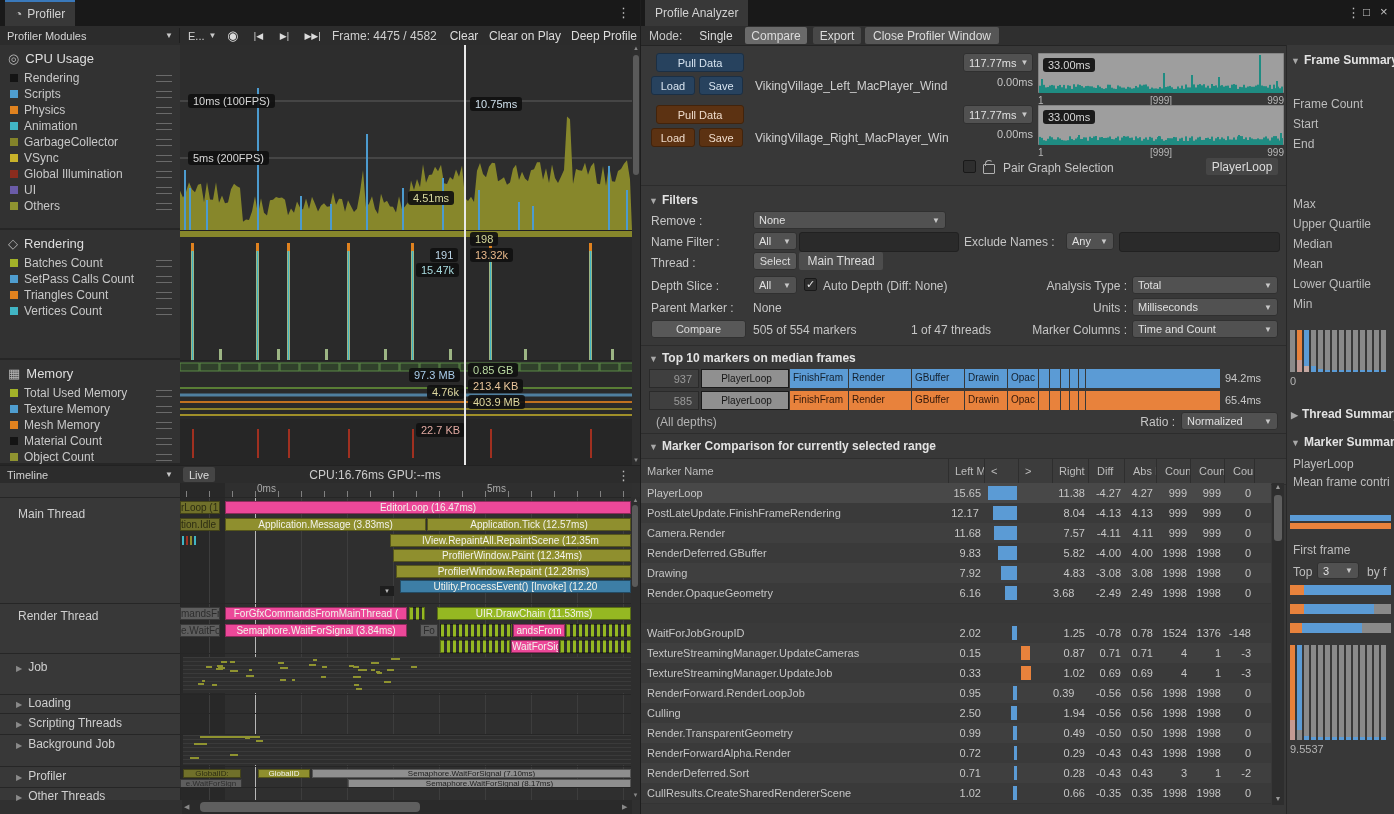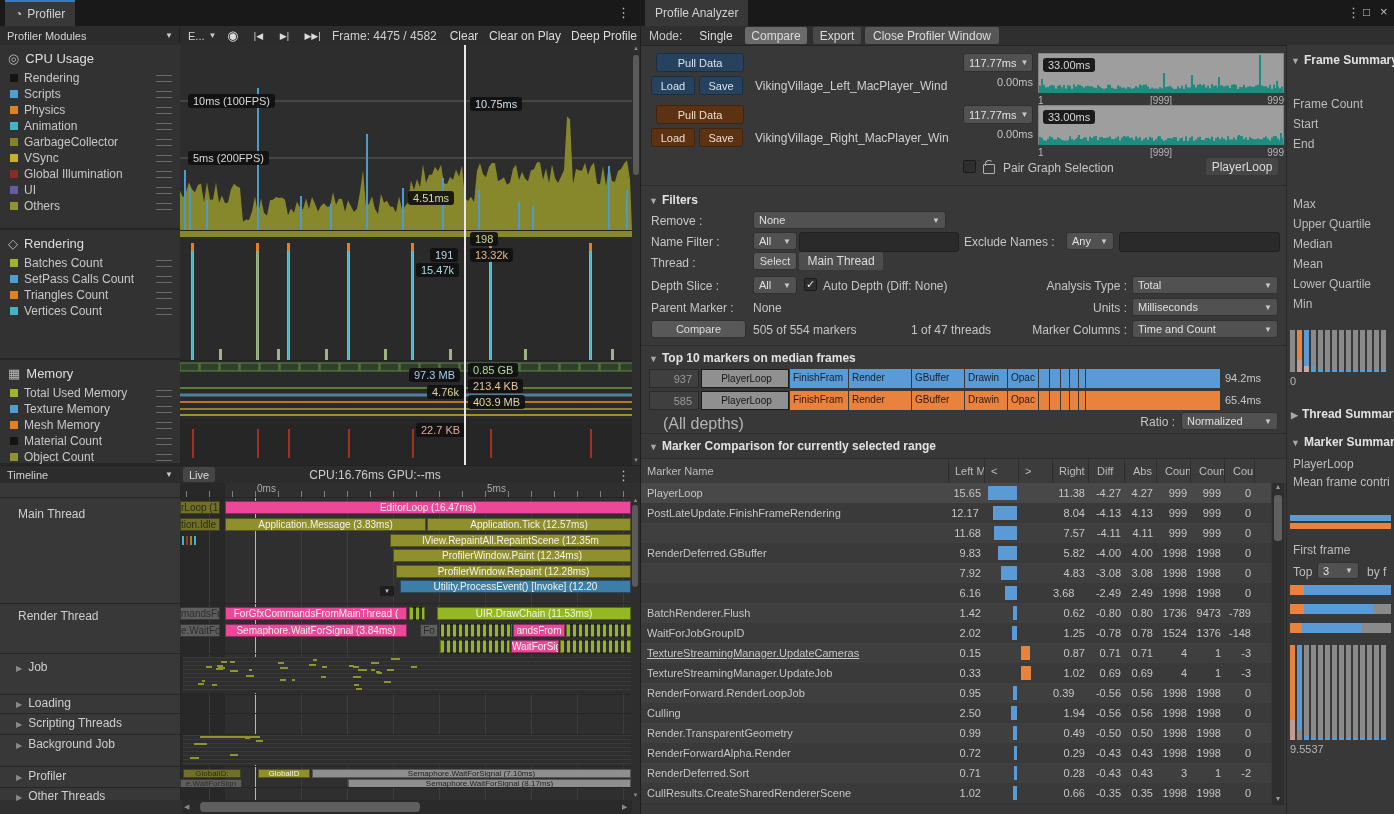--- a/index.html
+++ b/index.html
@@ -850,21 +850,21 @@
             <div style="width: 30px; height: 19px; margin-right: 1px; box-sizing: border-box; overflow: hidden; font-size: 10px; line-height: 18px; padding-left: 3px; white-space: nowrap; background: rgb(232, 130, 60); color: rgb(50, 24, 10);">Opac</div>
             <div style="width: 10px; height: 19px; margin-right: 1px; box-sizing: border-box; overflow: hidden; font-size: 10px; line-height: 18px; padding-left: 3px; white-space: nowrap; background: rgb(232, 130, 60); color: rgb(50, 24, 10);"></div>
             <div style="width: 10px; height: 19px; margin-right: 1px; box-sizing: border-box; overflow: hidden; font-size: 10px; line-height: 18px; padding-left: 3px; white-space: nowrap; background: rgb(232, 130, 60); color: rgb(50, 24, 10);"></div>
             <div style="width: 8px; height: 19px; margin-right: 1px; box-sizing: border-box; overflow: hidden; font-size: 10px; line-height: 18px; padding-left: 3px; white-space: nowrap; background: rgb(232, 130, 60); color: rgb(50, 24, 10);"></div>
             <div style="width: 8px; height: 19px; margin-right: 1px; box-sizing: border-box; overflow: hidden; font-size: 10px; line-height: 18px; padding-left: 3px; white-space: nowrap; background: rgb(232, 130, 60); color: rgb(50, 24, 10);"></div>
             <div style="width: 6px; height: 19px; margin-right: 1px; box-sizing: border-box; overflow: hidden; font-size: 10px; line-height: 18px; padding-left: 3px; white-space: nowrap; background: rgb(232, 130, 60); color: rgb(50, 24, 10);"></div>
             <div style="flex: 1 1 0%; height: 19px; background: rgb(232, 130, 60);"></div>
           </div>
           <div style="position: absolute; left: 584px; top: 25px; font-size: 11px; color: rgb(200, 200, 200);">65.4ms</div>
         </div>
-      <div class="abs" style="left:22px;top:370px;font-size:16px;color:#b4b4b4">(All depths)</div>
+      <div class="abs" style="left:15px;top:370px;font-size:12px;color:#b4b4b4">(All depths)</div>
       <div class="abs" style="left:448px;top:370px;width:86px;text-align:right;font-size:12px;color:#c6c6c6">Ratio :</div>
       <div class="dd abs" style="left:540px;top:367px;width:97px;height:18px">
         <span>Normalized</span>
           <span class="arr">▼</span>
       </div>
 
       <div class="abs" style="left:0;top:388px;width:645px;height:1px;background:#2c2c2c"></div>
 
       <div class="sechead" style="left:8px;top:394px"><span class="tri">▼</span><span>Marker Comparison for currently selected range</span></div>
       <div id="mtable" class="abs" style="left:0;top:413px;width:645px;height:350px">
@@ -900,20 +900,21 @@
               <div style="position: absolute; right: 2px; top: 3px; width: 24px; height: 14px; background: rgb(91, 155, 213);"></div>
             </div>
             <div class="cell" style="left: 412px; width: 36px; text-align: right; padding-right: 4px; box-sizing: border-box;">8.04</div>
             <div class="cell" style="left: 450px; width: 34px; text-align: right; padding-right: 4px; box-sizing: border-box;">-4.13</div>
             <div class="cell" style="left: 486px; width: 30px; text-align: right; padding-right: 4px; box-sizing: border-box;">4.13</div>
             <div class="cell" style="left: 518px; width: 32px; text-align: right; padding-right: 4px; box-sizing: border-box;">999</div>
             <div class="cell" style="left: 552px; width: 32px; text-align: right; padding-right: 4px; box-sizing: border-box;">999</div>
             <div class="cell" style="left: 586px; width: 28px; text-align: right; padding-right: 4px; box-sizing: border-box;">0</div>
           </div>
           <div style="position: absolute; left: 0px; top: 65px; width: 630px; height: 20px; background: rgb(63, 63, 63); border-bottom: 1px solid rgb(52, 52, 52);">
+            <div class="cell" style="left: 0px; width: 308px; text-align: left; padding-left: 6px; box-sizing: border-box;">Camera.Render</div>
             <div class="cell" style="left: 308px; width: 36px; text-align: right; padding-right: 4px; box-sizing: border-box;">11.68</div>
             <div class="cell" style="left: 344px; width: 34px; position: absolute;">
               <div style="position: absolute; right: 2px; top: 3px; width: 23px; height: 14px; background: rgb(91, 155, 213);"></div>
             </div>
             <div class="cell" style="left: 412px; width: 36px; text-align: right; padding-right: 4px; box-sizing: border-box;">7.57</div>
             <div class="cell" style="left: 450px; width: 34px; text-align: right; padding-right: 4px; box-sizing: border-box;">-4.11</div>
             <div class="cell" style="left: 486px; width: 30px; text-align: right; padding-right: 4px; box-sizing: border-box;">4.11</div>
             <div class="cell" style="left: 518px; width: 32px; text-align: right; padding-right: 4px; box-sizing: border-box;">999</div>
             <div class="cell" style="left: 552px; width: 32px; text-align: right; padding-right: 4px; box-sizing: border-box;">999</div>
             <div class="cell" style="left: 586px; width: 28px; text-align: right; padding-right: 4px; box-sizing: border-box;">0</div>
@@ -925,71 +926,60 @@
               <div style="position: absolute; right: 2px; top: 3px; width: 19px; height: 14px; background: rgb(91, 155, 213);"></div>
             </div>
             <div class="cell" style="left: 412px; width: 36px; text-align: right; padding-right: 4px; box-sizing: border-box;">5.82</div>
             <div class="cell" style="left: 450px; width: 34px; text-align: right; padding-right: 4px; box-sizing: border-box;">-4.00</div>
             <div class="cell" style="left: 486px; width: 30px; text-align: right; padding-right: 4px; box-sizing: border-box;">4.00</div>
             <div class="cell" style="left: 518px; width: 32px; text-align: right; padding-right: 4px; box-sizing: border-box;">1998</div>
             <div class="cell" style="left: 552px; width: 32px; text-align: right; padding-right: 4px; box-sizing: border-box;">1998</div>
             <div class="cell" style="left: 586px; width: 28px; text-align: right; padding-right: 4px; box-sizing: border-box;">0</div>
           </div>
           <div style="position: absolute; left: 0px; top: 105px; width: 630px; height: 20px; background: rgb(63, 63, 63); border-bottom: 1px solid rgb(52, 52, 52);">
+            <div class="cell" style="left: 0px; width: 308px; text-align: left; padding-left: 6px; box-sizing: border-box;">Drawing</div>
             <div class="cell" style="left: 308px; width: 36px; text-align: right; padding-right: 4px; box-sizing: border-box;">7.92</div>
             <div class="cell" style="left: 344px; width: 34px; position: absolute;">
               <div style="position: absolute; right: 2px; top: 3px; width: 16px; height: 14px; background: rgb(91, 155, 213);"></div>
             </div>
             <div class="cell" style="left: 412px; width: 36px; text-align: right; padding-right: 4px; box-sizing: border-box;">4.83</div>
             <div class="cell" style="left: 450px; width: 34px; text-align: right; padding-right: 4px; box-sizing: border-box;">-3.08</div>
             <div class="cell" style="left: 486px; width: 30px; text-align: right; padding-right: 4px; box-sizing: border-box;">3.08</div>
             <div class="cell" style="left: 518px; width: 32px; text-align: right; padding-right: 4px; box-sizing: border-box;">1998</div>
             <div class="cell" style="left: 552px; width: 32px; text-align: right; padding-right: 4px; box-sizing: border-box;">1998</div>
             <div class="cell" style="left: 586px; width: 28px; text-align: right; padding-right: 4px; box-sizing: border-box;">0</div>
           </div>
           <div style="position: absolute; left: 0px; top: 125px; width: 630px; height: 20px; background: rgb(58, 58, 58); border-bottom: 1px solid rgb(52, 52, 52);">
+            <div class="cell" style="left: 0px; width: 308px; text-align: left; padding-left: 6px; box-sizing: border-box;">Render.OpaqueGeometry</div>
             <div class="cell" style="left: 308px; width: 36px; text-align: right; padding-right: 4px; box-sizing: border-box;">6.16</div>
             <div class="cell" style="left: 344px; width: 34px; position: absolute;">
               <div style="position: absolute; right: 2px; top: 3px; width: 12px; height: 14px; background: rgb(91, 155, 213);"></div>
             </div>
             <div class="cell" style="left: 412px; width: 36px; padding-right: 4px; box-sizing: border-box;">3.68</div>
             <div class="cell" style="left: 450px; width: 34px; text-align: right; padding-right: 4px; box-sizing: border-box;">-2.49</div>
             <div class="cell" style="left: 486px; width: 30px; text-align: right; padding-right: 4px; box-sizing: border-box;">2.49</div>
             <div class="cell" style="left: 518px; width: 32px; text-align: right; padding-right: 4px; box-sizing: border-box;">1998</div>
             <div class="cell" style="left: 552px; width: 32px; text-align: right; padding-right: 4px; box-sizing: border-box;">1998</div>
             <div class="cell" style="left: 586px; width: 28px; text-align: right; padding-right: 4px; box-sizing: border-box;">0</div>
           </div>
-          <div style="position: absolute; left: 0px; top: 145px; width: 630px; height: 20px; background: rgb(63, 63, 63); border-bottom: 1px solid rgb(52, 52, 52);">
-            <div class="cell" style="left: 0px; width: 308px; text-align: left; padding-left: 6px; box-sizing: border-box;">BatchRenderer.Flush</div>
-            <div class="cell" style="left: 308px; width: 36px; text-align: right; padding-right: 4px; box-sizing: border-box;">1.42</div>
-            <div class="cell" style="left: 344px; width: 34px; position: absolute;">
-              <div style="position: absolute; right: 2px; top: 3px; width: 4px; height: 14px; background: rgb(91, 155, 213);"></div>
-            </div>
-            <div class="cell" style="left: 412px; width: 36px; text-align: right; padding-right: 4px; box-sizing: border-box;">0.62</div>
-            <div class="cell" style="left: 450px; width: 34px; text-align: right; padding-right: 4px; box-sizing: border-box;">-0.80</div>
-            <div class="cell" style="left: 486px; width: 30px; text-align: right; padding-right: 4px; box-sizing: border-box;">0.80</div>
-            <div class="cell" style="left: 518px; width: 32px; text-align: right; padding-right: 4px; box-sizing: border-box;">1736</div>
-            <div class="cell" style="left: 552px; width: 32px; text-align: right; padding-right: 4px; box-sizing: border-box;">9473</div>
-            <div class="cell" style="left: 586px; width: 28px; text-align: right; padding-right: 4px; box-sizing: border-box;">-789</div>
-          </div>
           <div style="position: absolute; left: 0px; top: 165px; width: 630px; height: 20px; background: rgb(58, 58, 58); border-bottom: 1px solid rgb(52, 52, 52);">
             <div class="cell" style="left: 0px; width: 308px; text-align: left; padding-left: 6px; box-sizing: border-box;">WaitForJobGroupID</div>
             <div class="cell" style="left: 308px; width: 36px; text-align: right; padding-right: 4px; box-sizing: border-box;">2.02</div>
             <div class="cell" style="left: 344px; width: 34px; position: absolute;">
               <div style="position: absolute; right: 2px; top: 3px; width: 5px; height: 14px; background: rgb(91, 155, 213);"></div>
             </div>
             <div class="cell" style="left: 412px; width: 36px; text-align: right; padding-right: 4px; box-sizing: border-box;">1.25</div>
             <div class="cell" style="left: 450px; width: 34px; text-align: right; padding-right: 4px; box-sizing: border-box;">-0.78</div>
             <div class="cell" style="left: 486px; width: 30px; text-align: right; padding-right: 4px; box-sizing: border-box;">0.78</div>
             <div class="cell" style="left: 518px; width: 32px; text-align: right; padding-right: 4px; box-sizing: border-box;">1524</div>
             <div class="cell" style="left: 552px; width: 32px; text-align: right; padding-right: 4px; box-sizing: border-box;">1376</div>
             <div class="cell" style="left: 586px; width: 28px; text-align: right; padding-right: 4px; box-sizing: border-box;">-148</div>
           </div>
           <div style="position: absolute; left: 0px; top: 185px; width: 630px; height: 20px; background: rgb(63, 63, 63); border-bottom: 1px solid rgb(52, 52, 52);">
-            <div class="cell" style="left: 0px; width: 308px; text-align: left; padding-left: 6px; box-sizing: border-box; text-decoration: underline;">TextureStreamingManager.UpdateCameras</div>
+            <div class="cell" style="left: 0px; width: 308px; text-align: left; padding-left: 6px; box-sizing: border-box;">TextureStreamingManager.UpdateCameras</div>
             <div class="cell" style="left: 308px; width: 36px; text-align: right; padding-right: 4px; box-sizing: border-box;">0.15</div>
             <div class="cell" style="left: 378px; width: 34px; position: absolute;">
               <div style="position: absolute; left: 2px; top: 3px; width: 9px; height: 14px; background: rgb(232, 130, 60);"></div>
             </div>
             <div class="cell" style="left: 412px; width: 36px; text-align: right; padding-right: 4px; box-sizing: border-box;">0.87</div>
             <div class="cell" style="left: 450px; width: 34px; text-align: right; padding-right: 4px; box-sizing: border-box;">0.71</div>
             <div class="cell" style="left: 486px; width: 30px; text-align: right; padding-right: 4px; box-sizing: border-box;">0.71</div>
             <div class="cell" style="left: 518px; width: 32px; text-align: right; padding-right: 4px; box-sizing: border-box;">4</div>
             <div class="cell" style="left: 552px; width: 32px; text-align: right; padding-right: 4px; box-sizing: border-box;">1</div>
             <div class="cell" style="left: 586px; width: 28px; text-align: right; padding-right: 4px; box-sizing: border-box;">-3</div>

